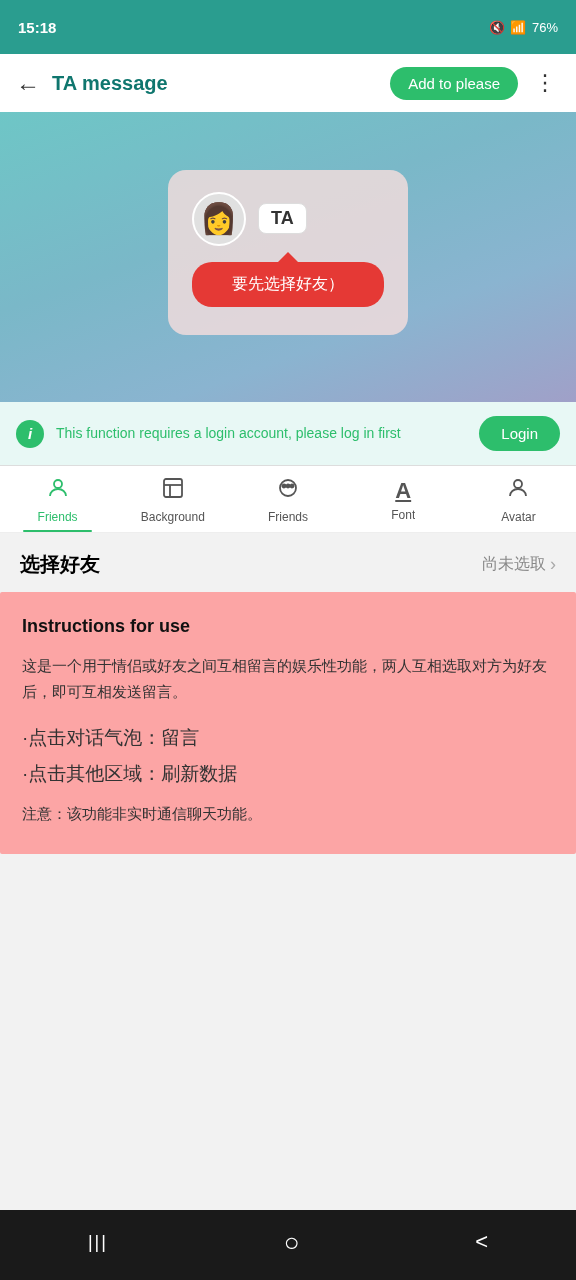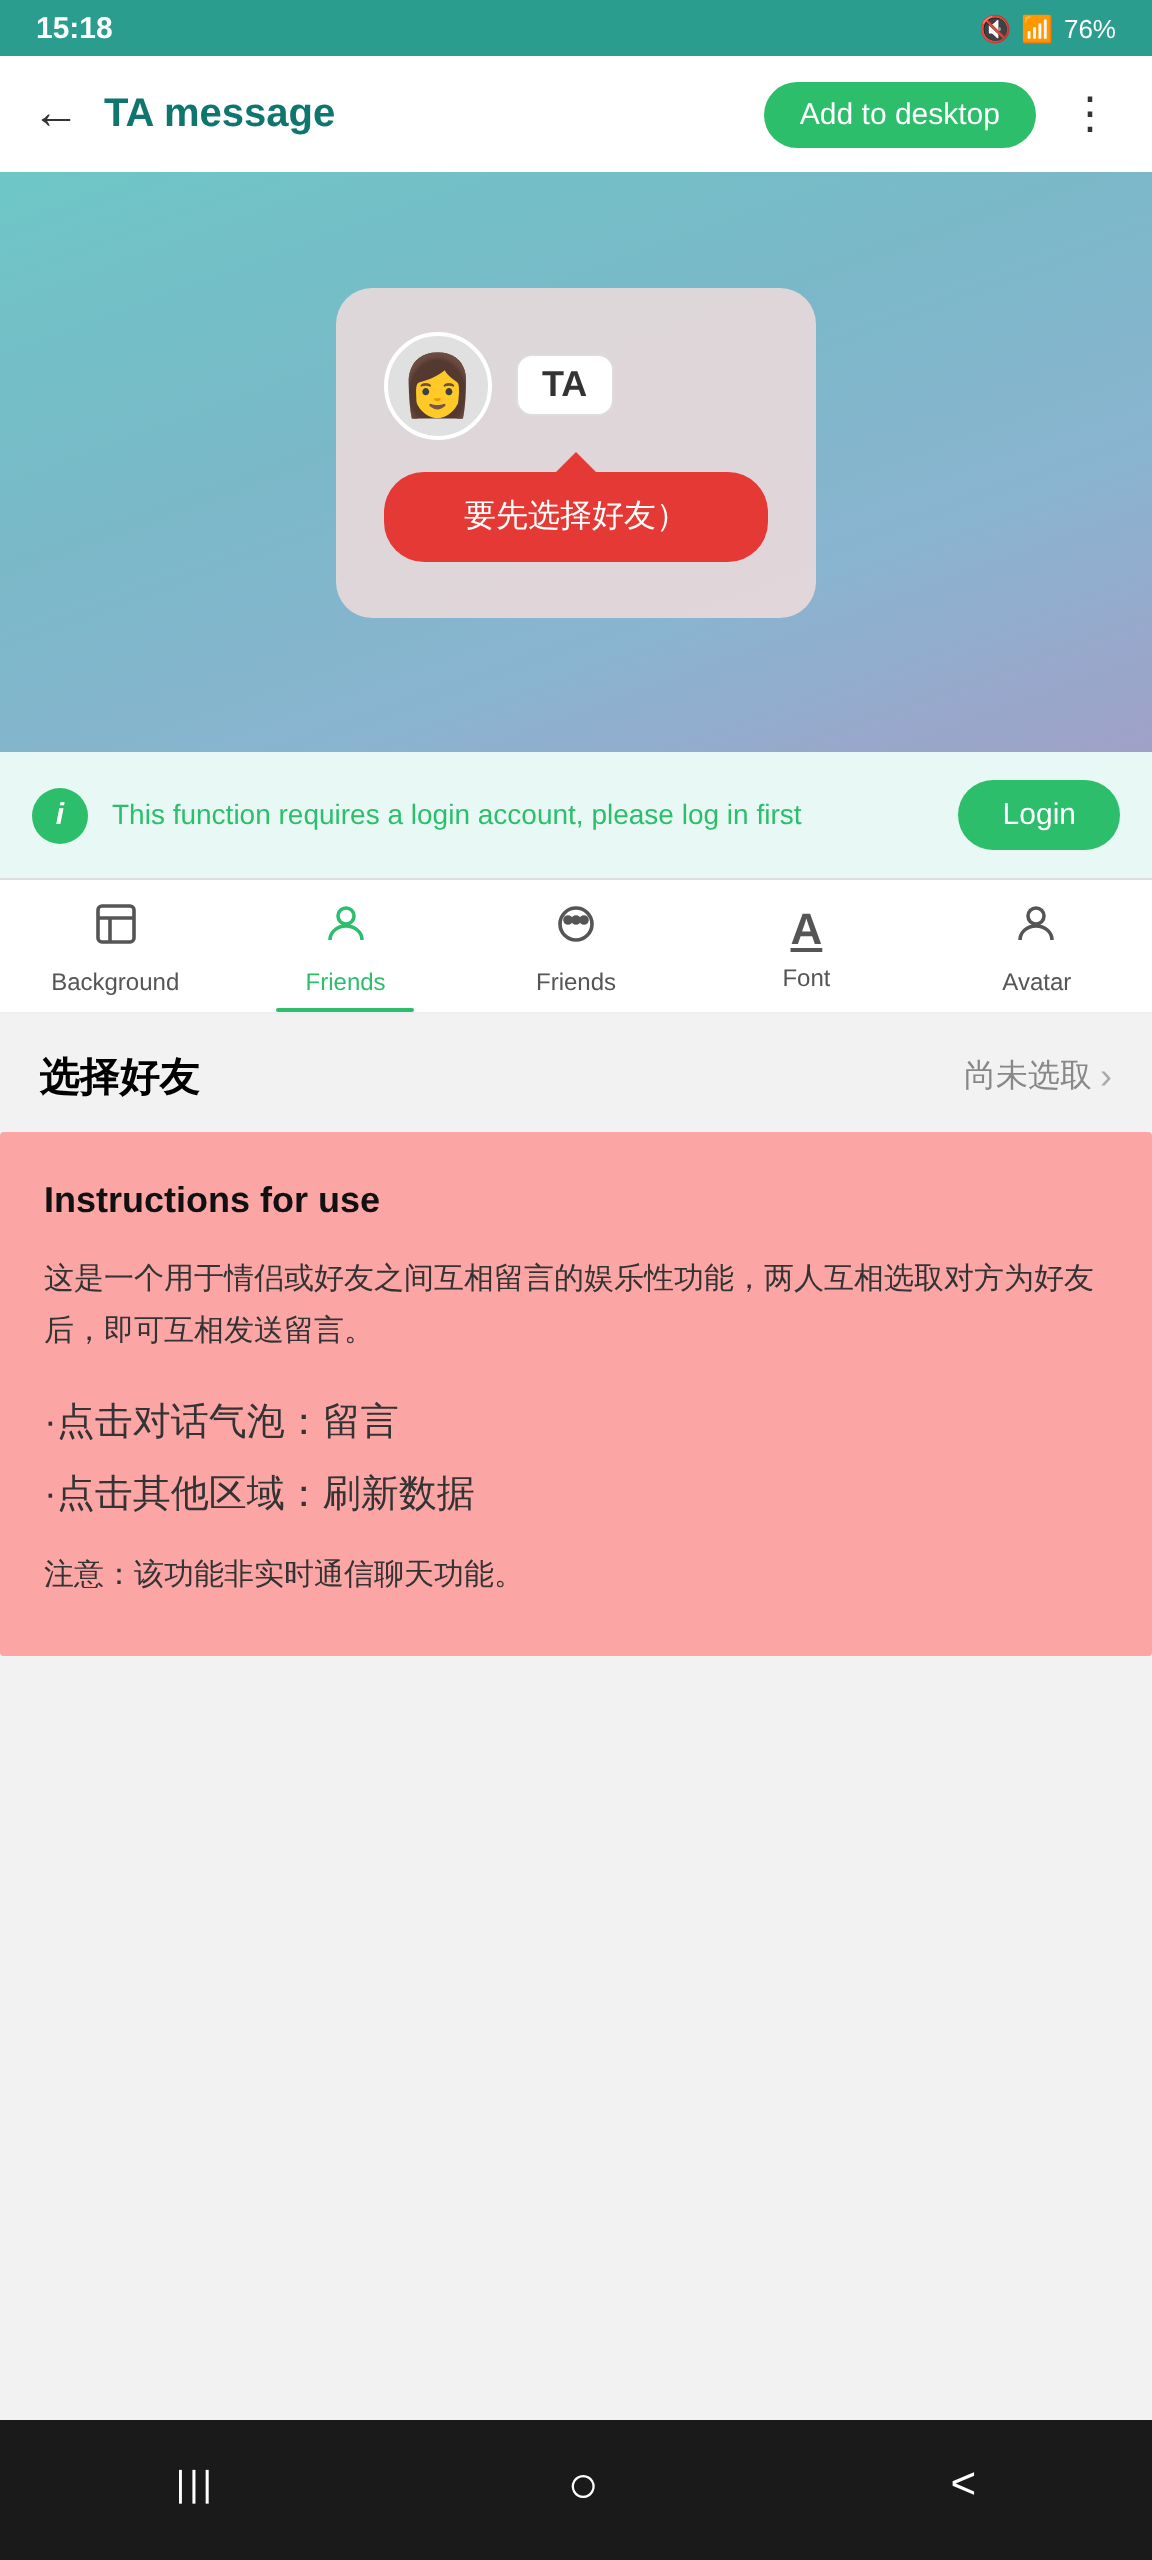--- a/index.html
+++ b/index.html
@@ -13,21 +13,21 @@
       flex-direction: column;
     }
 
     
     .status-bar {
       background: #2a9d8f;
       display: flex;
       justify-content: space-between;
       align-items: center;
       padding: 8px 18px;
-      height: 28px;
+      height: 54px;
     }
     .status-time {
       color: #fff;
       font-size: 15px;
       font-weight: 600;
     }
     .status-icons {
       display: flex;
       align-items: center;
       gap: 5px;
@@ -319,21 +319,21 @@
   <div class="status-icons">
     <span>🔇</span>
     <span>📶</span>
     <span>76%</span>
   </div>
 </div>
 
 <div class="header">
   <span class="header-back">←</span>
   <span class="header-title">TA message</span>
-  <button class="header-btn-add">Add to desktop</button>
+  <button class="header-btn-add">Add to please</button>
   <span class="header-more">⋮</span>
 </div>
 
 <div class="hero-section">
   <div class="message-card">
     <div class="message-card-header">
       <div class="avatar-circle">
         <span class="avatar-emoji">👩</span>
       </div>
       <div class="ta-badge">TA</div>
@@ -342,38 +342,38 @@
   </div>
 </div>
 
 <div class="login-banner">
   <div class="info-icon">i</div>
   <span class="login-text">This function requires a login account, please log in first</span>
   <button class="login-btn">Login</button>
 </div>
 
 <div class="tab-bar">
+  <div class="tab-item active">
+    <span class="tab-icon">
+      <svg width="24" height="24" viewBox="0 0 24 24" fill="none" stroke="currentColor" stroke-width="1.8">
+        <circle cx="12" cy="8" r="4"></circle>
+        <path d="M4 20c0-4 3.6-7 8-7s8 3 8 7"></path>
+      </svg>
+    </span>
+    <span class="tab-label">Friends</span>
+  </div>
   <div class="tab-item">
     <span class="tab-icon">
       <svg width="24" height="24" viewBox="0 0 24 24" fill="none" stroke="#555" stroke-width="1.8">
         <rect x="3" y="3" width="18" height="18" rx="2"></rect>
         <line x1="3" y1="9" x2="21" y2="9"></line>
         <line x1="9" y1="9" x2="9" y2="21"></line>
       </svg>
     </span>
     <span class="tab-label">Background</span>
-  </div>
-  <div class="tab-item active">
-    <span class="tab-icon">
-      <svg width="24" height="24" viewBox="0 0 24 24" fill="none" stroke="currentColor" stroke-width="1.8">
-        <circle cx="12" cy="8" r="4"></circle>
-        <path d="M4 20c0-4 3.6-7 8-7s8 3 8 7"></path>
-      </svg>
-    </span>
-    <span class="tab-label">Friends</span>
   </div>
   <div class="tab-item">
     <span class="tab-icon">
       <svg width="24" height="24" viewBox="0 0 24 24" fill="none" stroke="#555" stroke-width="1.8">
         <circle cx="12" cy="12" r="8"></circle>
         <circle cx="8" cy="10" r="1.5" fill="#555"></circle>
         <circle cx="12" cy="10" r="1.5" fill="#555"></circle>
         <circle cx="16" cy="10" r="1.5" fill="#555"></circle>
       </svg>
     </span>

